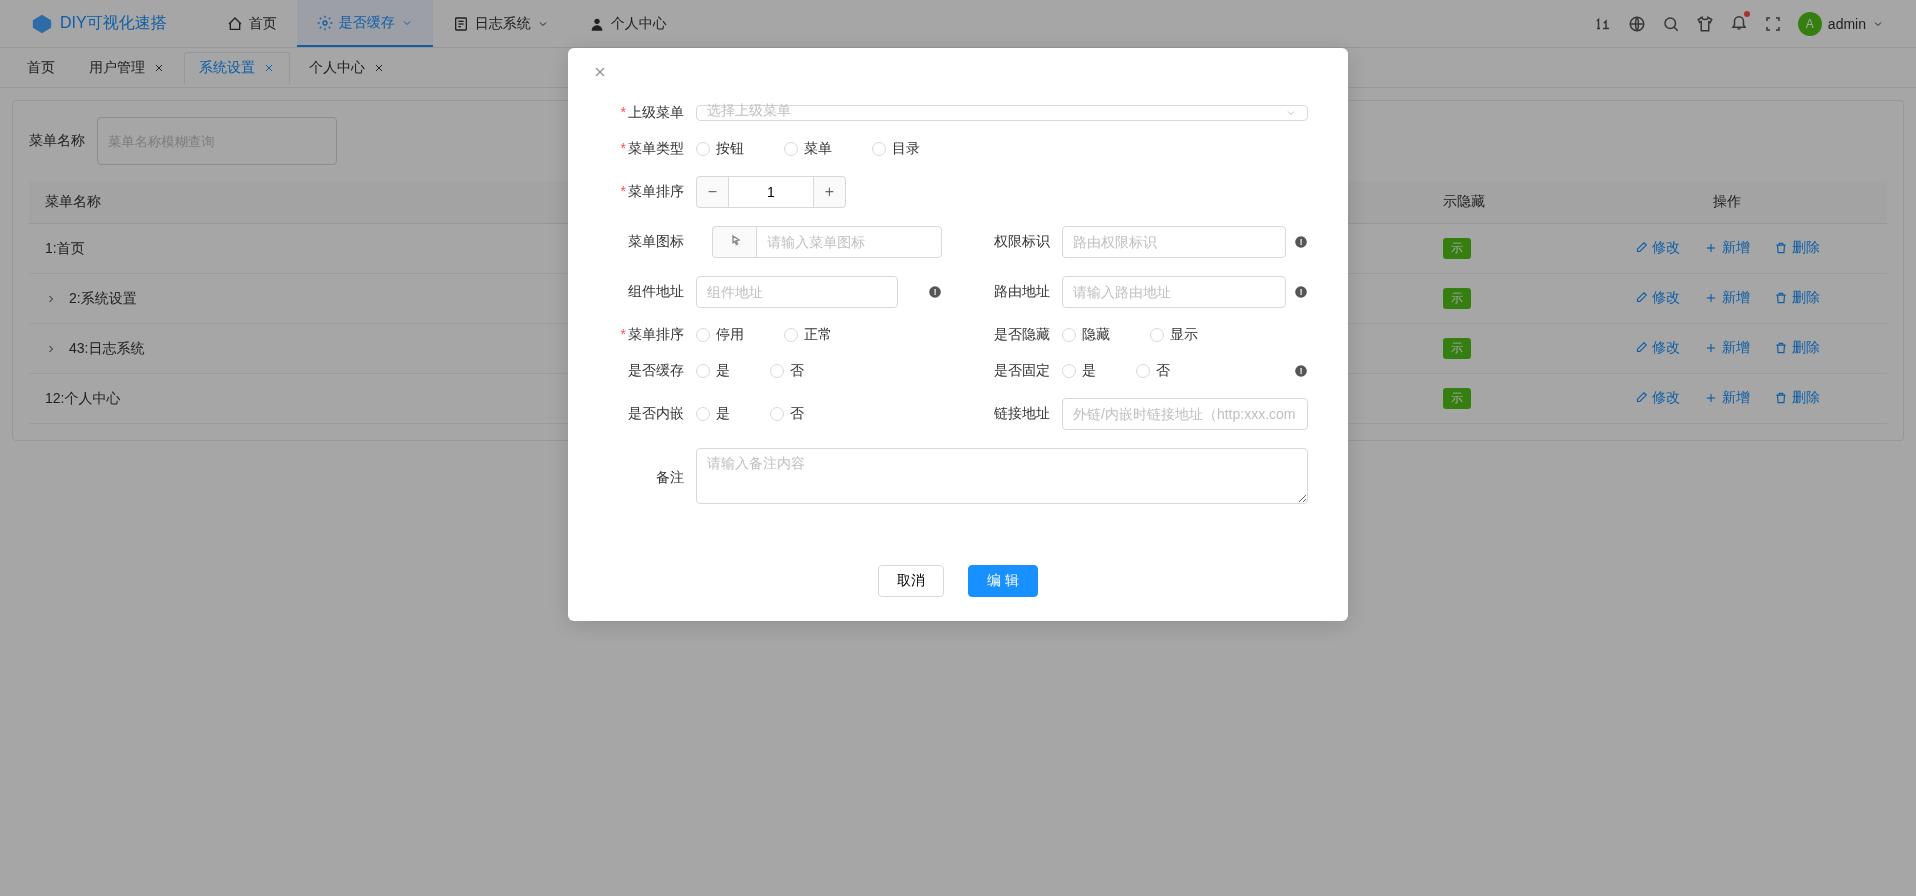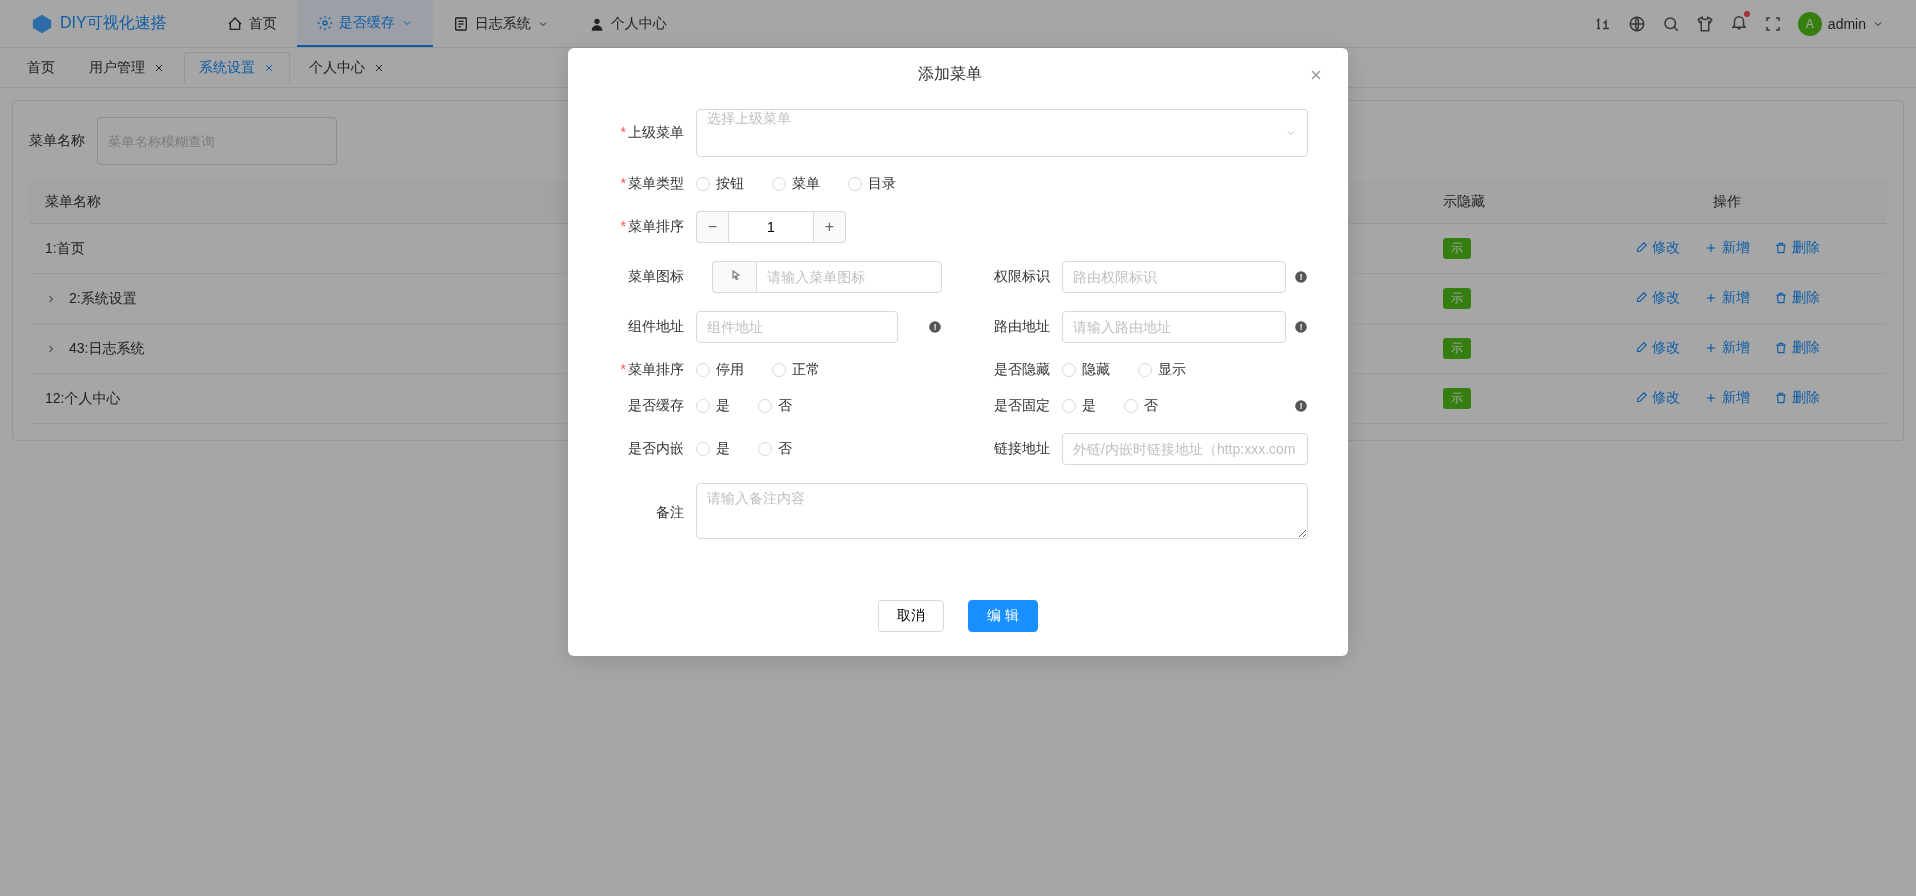--- a/index.html
+++ b/index.html
@@ -55,34 +55,34 @@
 .form-row { display: flex; align-items: center; margin-bottom: 18px; gap: 32px; }
 .form-item { display: flex; align-items: center; flex: 1; }
 .form-item.full { flex: 0 0 100%; }
 .form-label { width: 76px; text-align: right; margin-right: 12px; color: #333; flex-shrink: 0; }
 .form-label .req { color: #ff4d4f; margin-right: 2px; }
 .form-control { flex: 1; }
 .input { width: 100%; height: 32px; padding: 0 10px; border: 1px solid #d9d9d9; border-radius: 4px; font-size: 14px; }
 .input::placeholder { color: #bfbfbf; }
 .textarea { width: 100%; min-height: 56px; padding: 6px 10px; border: 1px solid #d9d9d9; border-radius: 4px; font-size: 14px; resize: vertical; font-family: inherit; }
 .textarea::placeholder { color: #bfbfbf; }
-.select { width: 100%; height: 48px; padding: 0 30px 0 10px; border: 1px solid #d9d9d9; border-radius: 4px; color: #bfbfbf; display: flex; align-items: flex-start; justify-content: space-between; cursor: pointer; position: relative; }
+.select { width: 100%; height: 16px; padding: 0 30px 0 10px; border: 1px solid #d9d9d9; border-radius: 4px; color: #bfbfbf; display: flex; align-items: flex-end; justify-content: space-between; cursor: pointer; position: relative; }
 .select-arrow { position: absolute; right: 10px; top: 50%; transform: translateY(-50%); width: 12px; height: 12px; color: #bfbfbf; }
 
 .input-group { display: flex; width: 100%; padding-left: 16px; }
 .input-group .prefix { width: 56px; height: 32px; border: 1px solid #d9d9d9; border-right: none; border-radius: 4px 0 0 4px; display: flex; align-items: center; justify-content: center; background: #fafafa; cursor: pointer; }
 .input-group .input { border-radius: 0 4px 4px 0; }
 
 .number-input { display: flex; width: 150px; }
 .number-input button { width: 32px; height: 32px; border: 1px solid #d9d9d9; background: #fafafa; cursor: pointer; display: flex; align-items: center; justify-content: center; font-size: 16px; color: #666; }
 .number-input button:first-child { border-radius: 4px 0 0 4px; border-right: none; }
 .number-input button:last-child { border-radius: 0 4px 4px 0; border-left: none; }
 .number-input input { height: 32px; border: 1px solid #d9d9d9; text-align: center; flex: 1; min-width: 0; font-size: 14px; }
 
-.radio-group { display: flex; gap: 28px; }
+.radio-group { display: flex; gap: 40px; }
 .radio { display: flex; align-items: center; gap: 6px; cursor: pointer; }
 .radio-circle { width: 14px; height: 14px; border: 1px solid #d9d9d9; border-radius: 50%; }
 
 .info-icon { width: 14px; height: 14px; margin-left: 8px; color: #555; cursor: pointer; flex-shrink: 0; }
 
 .btn { height: 32px; padding: 0 18px; border-radius: 4px; cursor: pointer; font-size: 14px; border: 1px solid #d9d9d9; background: #fff; }
 .btn.primary { background: #1890ff; color: #fff; border-color: #1890ff; }
 
 .chevron-down { width: 12px; height: 12px; }
 </style>
@@ -264,21 +264,20 @@
                 </svg>删除</span></td>
           </tr>
         </tbody>
     </table>
   </div>
 </div>
 
 <div class="overlay">
   <div class="modal">
     <div class="modal-header">
-      <div class="modal-title">添加菜单</div>
       <svg class="modal-close" viewBox="0 0 24 24" stroke="currentColor" stroke-width="2" fill="none">
           <line x1="6" y1="6" x2="18" y2="18"></line>
           <line x1="18" y1="6" x2="6" y2="18"></line>
         </svg>
     </div>
     <div class="modal-body">
 
       <div class="form-row">
         <div class="form-item full">
           <div class="form-label"><span class="req">*</span><span>上级菜单</span></div>

